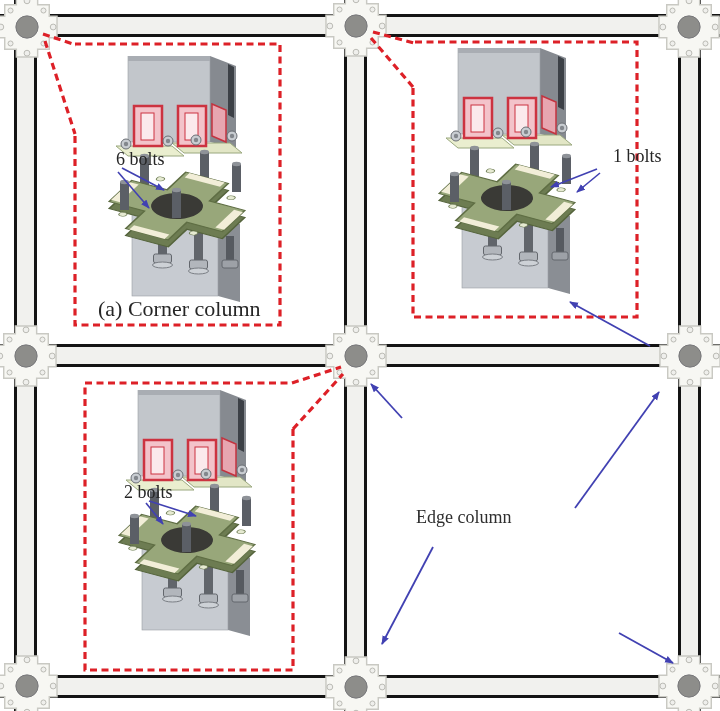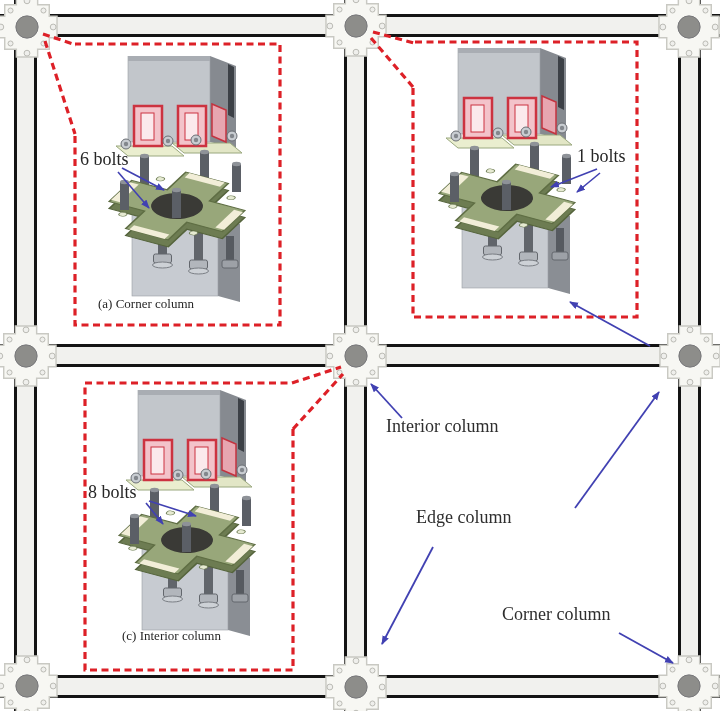--- a/index.html
+++ b/index.html
@@ -8,22 +8,22 @@
     font-family:"Liberation Serif","DejaVu Serif",serif;color:#2e2e2e;
   }
   .beam-h{position:absolute;left:0;width:720px;height:23px;background:#f1f1ee;
     border-top:3px solid #141414;border-bottom:3px solid #141414;box-sizing:border-box;}
   .beam-v{position:absolute;top:0;height:711px;width:23px;background:#f1f1ee;
     border-left:3px solid #141414;border-right:3px solid #141414;box-sizing:border-box;}
   .node{position:absolute;width:62px;height:62px;}
   .node svg{display:block;width:62px;height:62px;}
   .overlay{position:absolute;left:0;top:0;width:720px;height:711px;pointer-events:none;}
   .detail{position:absolute;width:200px;height:260px;}
-  .caption{position:absolute;font-size:13px;white-space:nowrap;color:#262626;}
-  .bolts-label{position:absolute;font-size:18px;white-space:nowrap;color:#262626;}
+  .caption{position:absolute;font-size:22px;white-space:nowrap;color:#262626;}
+  .bolts-label{position:absolute;font-size:18px;white-space:nowrap;color:#262626;margin-left:36px;}
   .note{position:absolute;font-size:18px;white-space:nowrap;color:#2e2e2e;}
 </style>
 </head>
 <body>
 
 <div id="stage">
 
   <svg width="0" height="0" style="position:absolute">
     <defs>
       <marker id="ah" markerWidth="10" markerHeight="8" refX="8" refY="3.5" orient="auto" markerUnits="userSpaceOnUse">
@@ -205,23 +205,20 @@
     <g stroke="#4141b2" stroke-width="1.8" marker-end="url(#ah)">
       <line x1="402" y1="418" x2="371" y2="384"></line>
       <line x1="575" y1="508" x2="659" y2="392"></line>
       <line x1="433" y1="547" x2="382" y2="644"></line>
       <line x1="619" y1="633" x2="673" y2="663"></line>
       <line x1="650" y1="346" x2="570" y2="302"></line>
     </g>
   </svg>
 
   <div class="caption" style="left:98px;top:296px">(a) Corner column</div>
-  <div class="caption" style="left:122px;top:628px">(c) Interior column</div>
 
   <div class="bolts-label" style="left:80px;top:149px">6 bolts</div>
   <div class="bolts-label" style="left:577px;top:146px">1 bolts</div>
-  <div class="bolts-label" style="left:88px;top:482px">8 bolts</div>
-
-  <div class="note" style="left:386px;top:416px">Interior column</div>
+  <div class="bolts-label" style="left:88px;top:482px">2 bolts</div>
+
   <div class="note" style="left:416px;top:507px">Edge column</div>
-  <div class="note" style="left:502px;top:604px">Corner column</div>
 
 </div>
 
 </body></html>

